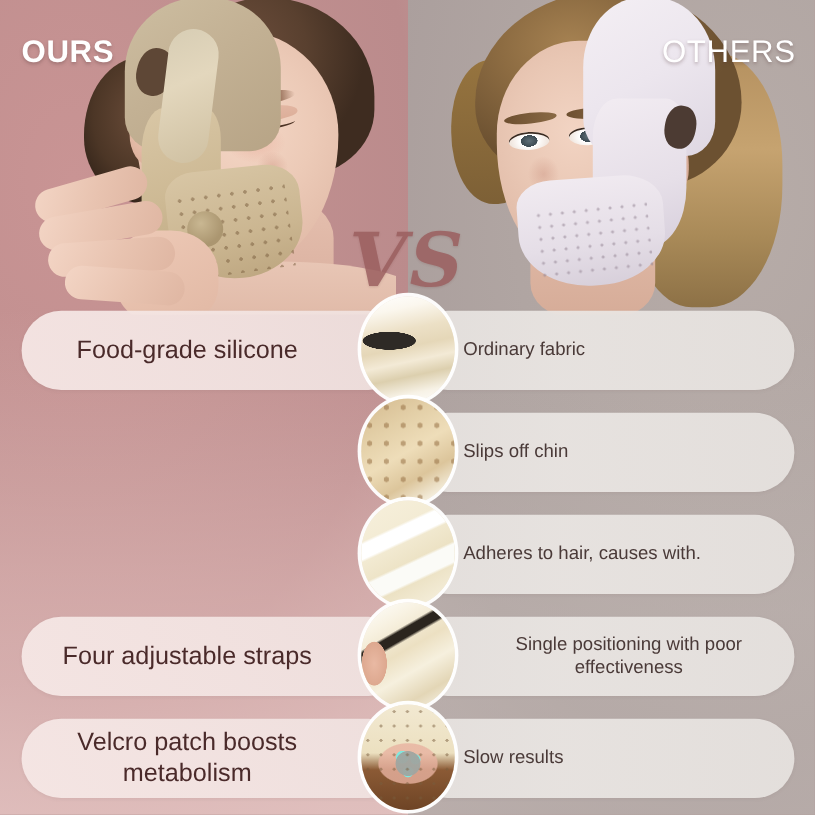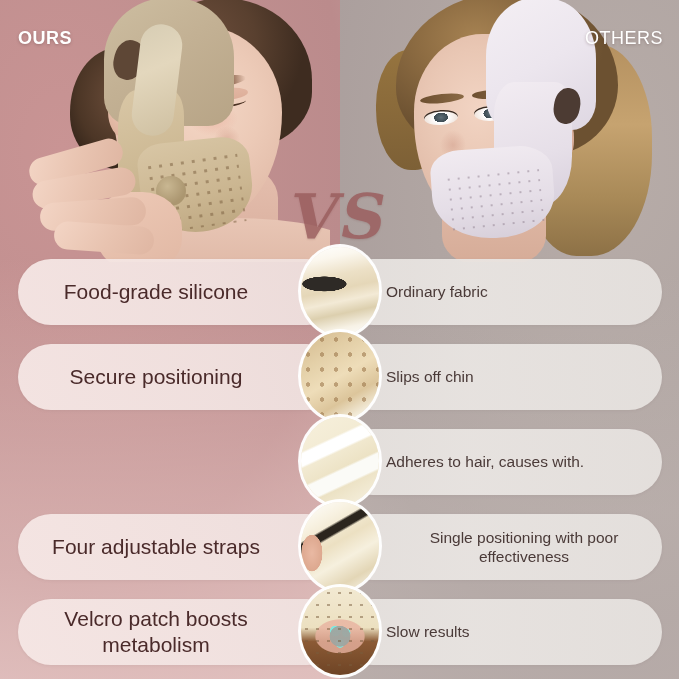--- a/index.html
+++ b/index.html
@@ -212,21 +212,21 @@
     font-style:italic;font-weight:700;font-size:62px;
     letter-spacing:2px;
     color:#9b5f5f;
     opacity:.85;
     text-shadow:0 1px 2px rgba(120,70,70,.25);
     user-select:none;pointer-events:none;line-height:1;
   }
 
   
   .hdr{
-    position:absolute;top:28px;color:#ffffff;font-weight:700;font-size:18px;
+    position:absolute;top:28px;color:#ffffff;font-weight:700;font-size:26px;
     letter-spacing:.5px;text-shadow:0 1px 3px rgba(90,60,60,.35);
   }
   .hdr-left{left:18px;}
   .hdr-right{right:16px;font-weight:400;}
 
   
   .rows{position:absolute;left:0;top:250px;width:679px;}
   .row{position:relative;height:85px;}
   .pill{
     position:absolute;top:9px;height:66px;border-radius:34px;
@@ -375,23 +375,20 @@
       </div>
       <div class="pill pill-right">
         <span class="txt-right">Ordinary fabric</span>
       </div>
       <div class="thumb t1" style="top:-3px">
         <div class="th-inner"></div>
       </div>
     </div>
 
     <div class="row">
-      <div class="pill pill-left">
-        <span class="txt-left">Secure positioning</span>
-      </div>
       <div class="pill pill-right">
         <span class="txt-right">Slips off chin</span>
       </div>
       <div class="thumb t2" style="top:-3px">
         <div class="th-inner"></div>
       </div>
     </div>
 
     <div class="row">
       <div class="pill pill-right">

